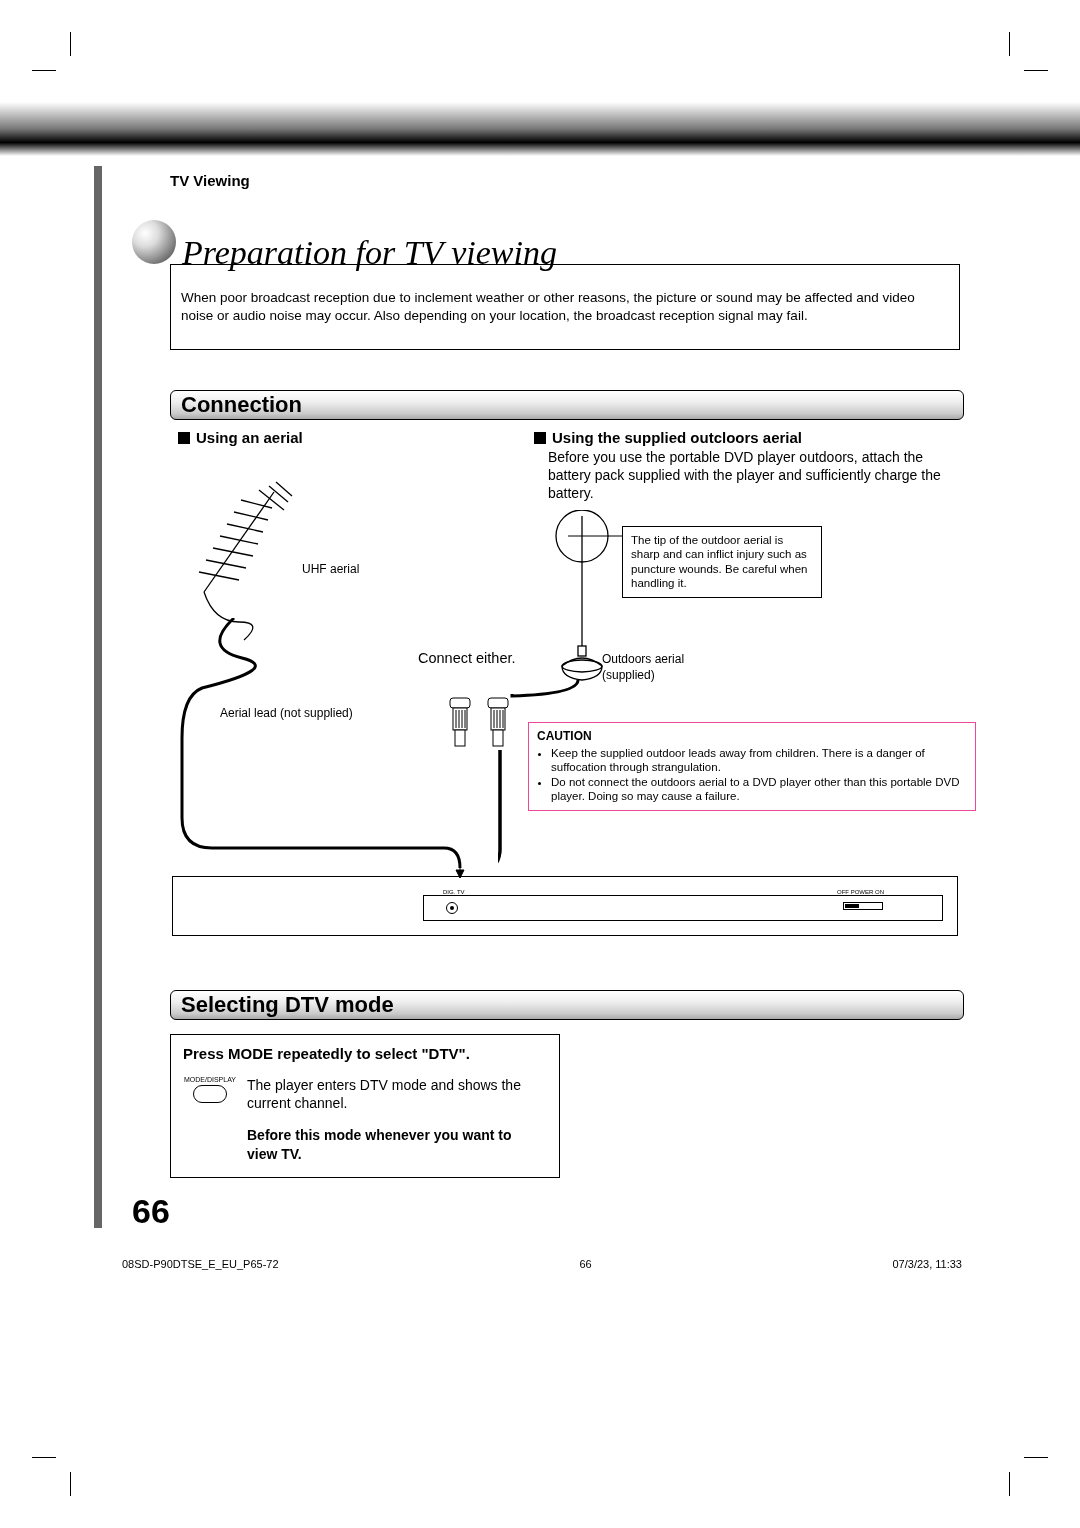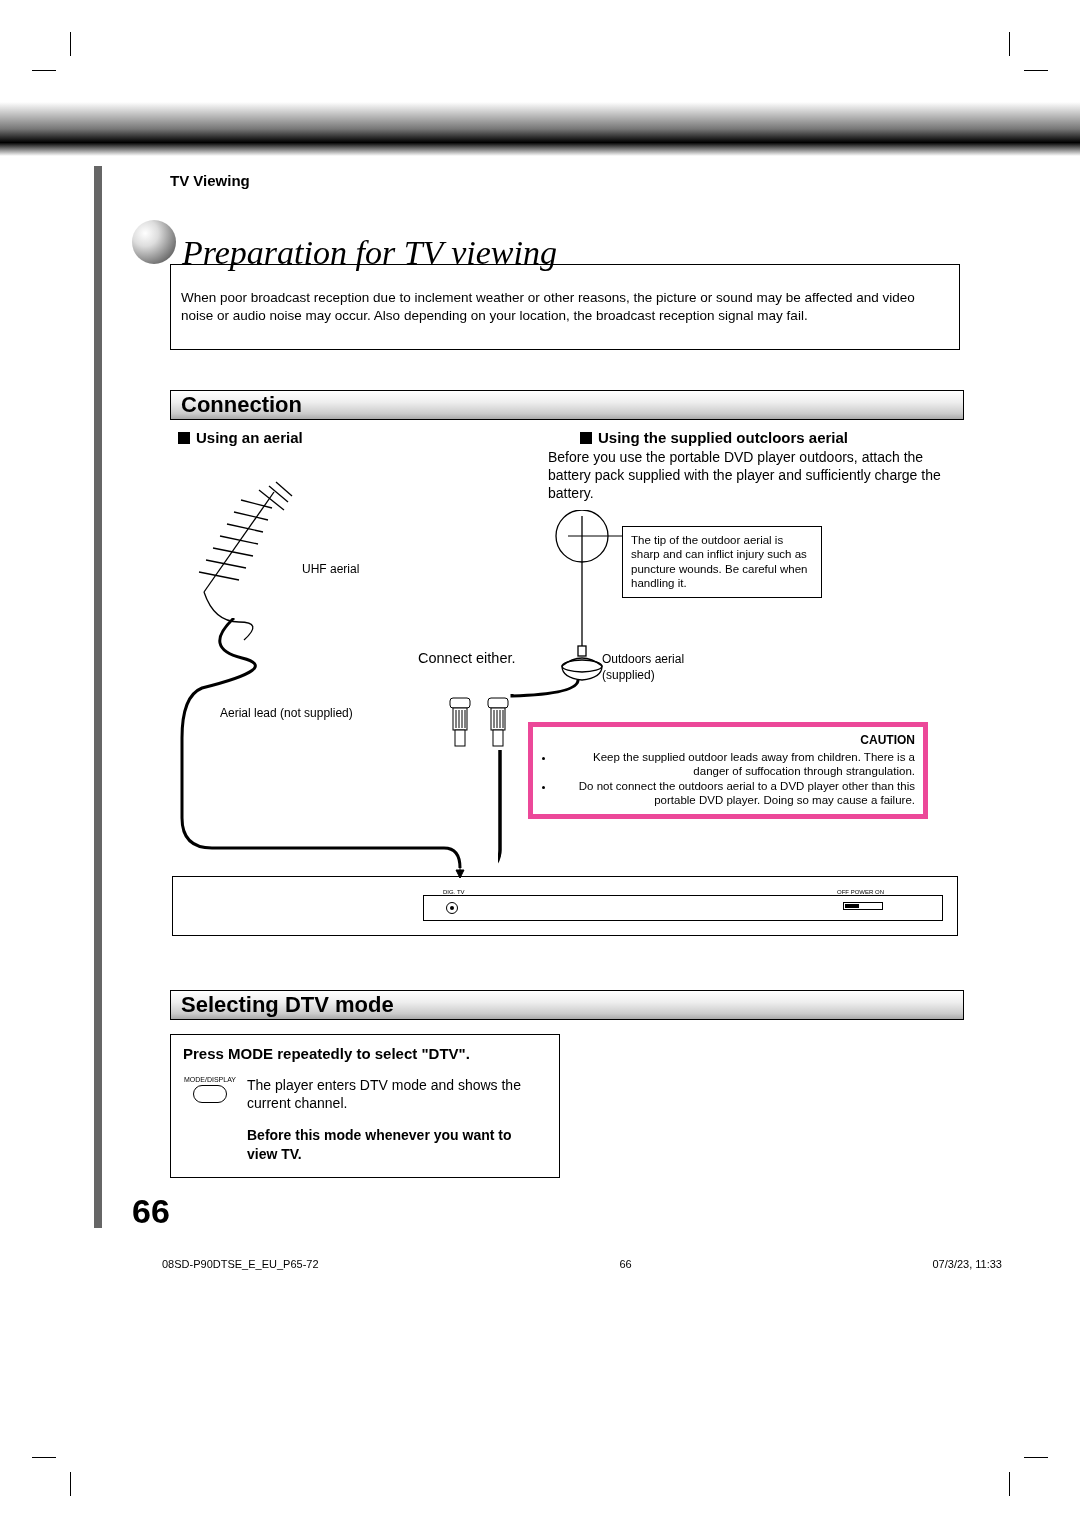--- a/index.html
+++ b/index.html
@@ -61,59 +61,59 @@
     border: 1px solid #000;
     padding: 24px 10px;
     font-size: 13.5px;
     line-height: 1.35;
   }
   .section-head {
     position: absolute;
     width: 794px;
     height: 30px;
     border: 1px solid #000;
-    border-radius: 0;
+    border-radius: 6px;
     background: linear-gradient(to bottom, #fff 0%, #eee 40%, #ccc 80%, #aaa 100%);
     font-size: 22px;
     font-weight: bold;
     padding-left: 10px;
     line-height: 28px;
   }
   .head-connection { left: 170px; top: 390px; }
   .head-dtv { left: 170px; top: 990px; }
   .subhead {
     position: absolute;
     font-size: 15px;
     font-weight: bold;
   }
   .bullet-sq { display:inline-block; width:12px; height:12px; background:#000; margin-right:6px; vertical-align:-1px; }
   .sub-using { left: 178px; top: 429px; }
-  .sub-outdoor { left: 534px; top: 429px; margin-left: 46px; }
+  .sub-outdoor { left: 534px; top: 429px; }
   .outdoor-text {
     position: absolute;
     left: 548px; top: 448px;
     width: 400px;
     font-size: 14px;
     line-height: 1.3;
   }
   .diagram { position: absolute; }
   .uhf-antenna { left: 184px; top: 472px; }
   .uhf-label { position:absolute; left:302px; top:562px; font-size:12px; }
   .aerial-lead-label { position:absolute; left:220px; top:706px; font-size:12px; }
   .connect-either { position:absolute; left:418px; top:650px; font-size:14.5px; }
   .outdoor-label { position:absolute; left:602px; top:652px; font-size:12px; line-height:1.3; }
   .tip-box {
     position:absolute; left:622px; top:526px; width:200px;
     border:1px solid #000; padding:6px 8px;
     font-size:11.5px; line-height:1.25;
   }
   .caution-box {
-    position:absolute; left:528px; top:722px; width:400px;
-    border:5px solid #ec4899; padding:6px 8px;
-    font-size:11.5px; line-height:1.25;text-align:right;
+    position:absolute; left:528px; top:722px; width:448px;
+    border:1px solid #ec4899; padding:6px 8px;
+    font-size:11.5px; line-height:1.25;
   }
   .caution-box .caution-title { font-weight:bold; font-size:12px; }
   .caution-box ul { margin:2px 0 0 0; padding-left:14px; }
   .device-box {
     position:absolute; left:172px; top:876px;
     width:786px; height:60px;
     border:1px solid #000;
   }
   .device-inner {
     position:absolute; left:250px; top:18px;
@@ -152,21 +152,21 @@
     position:absolute; left:132px; top:1192px;
     font-size:34px; font-weight:bold;
   }
   .side-bar {
     position:absolute; left:94px; top:166px;
     width:8px; height:1062px; background:#666;
   }
   .footer {
     position:absolute; left:122px; top:1258px;
     font-size:11px; width:840px;
-    display:flex; justify-content:space-between;margin-left:40px;
+    display:flex; justify-content:space-between;
   }
 </style>
 </head>
 <body>
 
 <div class="crop-marks crop-tl-h"></div>
 <div class="crop-marks crop-tl-v"></div>
 <div class="crop-marks crop-tr-h"></div>
 <div class="crop-marks crop-tr-v"></div>
 <div class="crop-marks crop-bl-h"></div>

